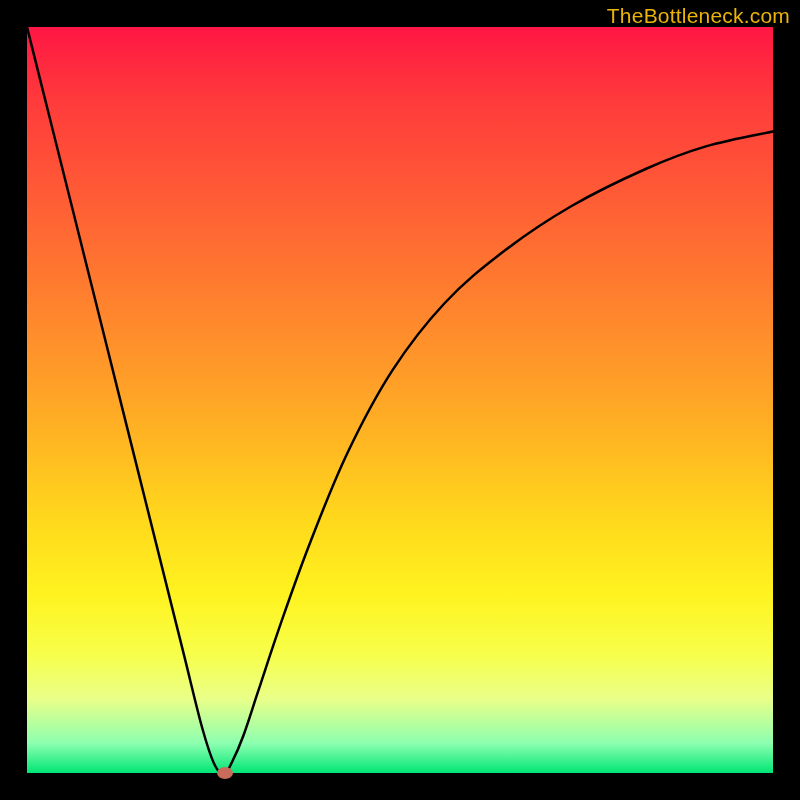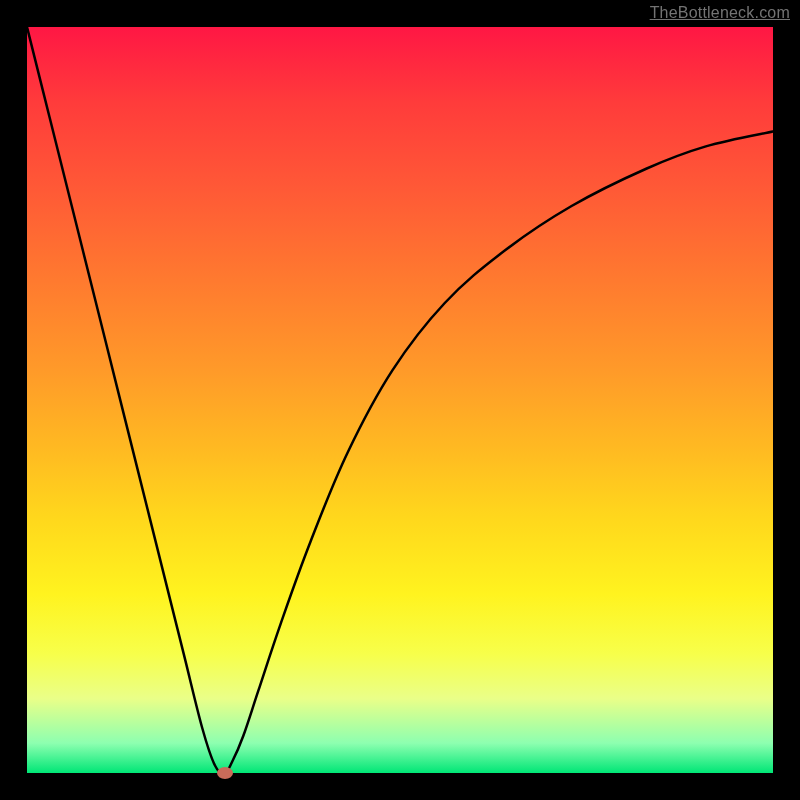--- a/index.html
+++ b/index.html
@@ -54,26 +54,25 @@
     width: 16px;
     height: 12px;
     border-radius: 50%;
     background: #c96b5a;
     transform: translate(-50%, -50%);
   }
   .watermark {
     position: absolute;
     top: 4px;
     right: 10px;
-    color: #737373;
-    font-size: 16px;
+    color: #eab308;
+    font-size: 21px;
     font-weight: 500;
     letter-spacing: 0.2px;
     user-select: none;
-    text-decoration: underline;
   }
 </style>
 </head>
 <body>
 
 <div class="watermark">TheBottleneck.com</div>
 
 <div class="frame">
   <div class="gradient"></div>
 

